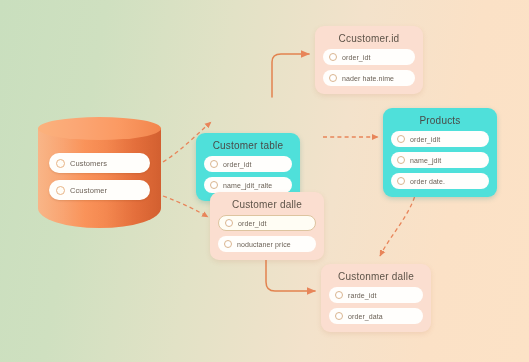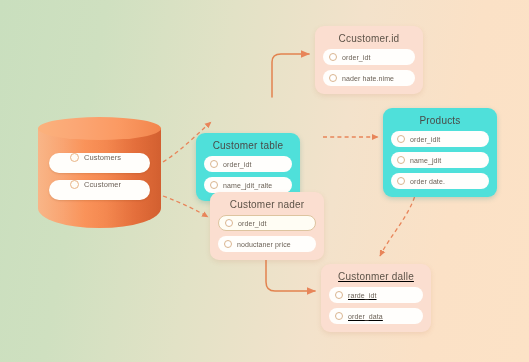--- a/index.html
+++ b/index.html
@@ -23,21 +23,21 @@
     background:linear-gradient(90deg,#fbb27d 0%,#fba775 30%,#fb9a63 65%,#f2854d 100%);
   }
   .cyl-shade{
     position:absolute;left:0;top:11px;width:123px;height:100px;
     border-radius:0 0 61px 61px/0 0 20px 20px;
     background:linear-gradient(90deg,rgba(255,255,255,.22) 0%,rgba(255,255,255,0) 38%,rgba(0,0,0,.10) 100%);
   }
   .cyl-rows{position:absolute;left:11px;top:36px;width:101px;}
   .cyl-pill{
     position:relative;height:20px;margin-bottom:7px;background:#fffefb;
-    border-radius:10px;display:flex;align-items:flex-start;padding-left:21px;
+    border-radius:10px;display:flex;align-items:center;padding-left:7px;
     box-shadow:0 1px 2px rgba(120,60,20,.18);
   }
   .cyl-pill .dot{width:7px;height:7px;border-radius:50%;border:1.3px solid #e8b487;background:#fffdf7;flex:0 0 auto;}
   .cyl-pill .txt{font-size:7.5px;color:#6d6258;margin-left:5px;letter-spacing:.1px;white-space:nowrap;}
 
   
   .box{position:absolute;border-radius:9px;padding:7px 8px 8px 8px;box-sizing:border-box;}
   .box.teal{background:#4fe0da;box-shadow:0 2px 5px rgba(40,140,140,.25);}
   .box.peach{background:#fbded0;box-shadow:0 2px 5px rgba(190,120,90,.16);}
   .box-title{font-size:10px;color:#5d5348;text-align:center;margin-bottom:5px;letter-spacing:.2px;white-space:nowrap;}
@@ -48,21 +48,21 @@
   }
   .field:last-child{margin-bottom:0;}
   .field .dot{width:6px;height:6px;border-radius:50%;border:1.2px solid #d9b58f;background:#fff;flex:0 0 auto;}
   .field .txt{font-size:7px;color:#6b6156;margin-left:5px;white-space:nowrap;letter-spacing:.1px;}
   .field.outlined{border:1px solid #ddc49f;background:#fffdf4;}
 
   #box-ccustomer{left:315px;top:26px;width:108px;}
   #box-customer-table{left:196px;top:97px;width:104px;margin-top:36px;}
   #box-products{left:383px;top:108px;width:114px;}
   #box-customer-dalle{left:210px;top:192px;width:114px;}
-  #box-customer-dalle2{left:321px;top:264px;width:110px;text-decoration:underline;}
+  #box-customer-dalle2{left:321px;top:264px;width:110px;}
 
   svg#wires{position:absolute;left:0;top:0;width:529px;height:362px;pointer-events:none;}
 </style>
 </head>
 <body>
 
 <div id="canvas">
 
   <svg id="wires" viewBox="0 0 529 362">
     <defs>
@@ -139,21 +139,21 @@
       <span class="dot"></span>
       <span class="txt">name_jdit</span>
     </div>
     <div class="field">
       <span class="dot"></span>
       <span class="txt">order date.</span>
     </div>
   </div>
 
   <div class="box peach" id="box-customer-dalle">
-    <div class="box-title">Customer nader</div>
+    <div class="box-title">Customer dalle</div>
     <div class="field outlined">
       <span class="dot"></span>
       <span class="txt">order_idt</span>
     </div>
     <div class="field">
       <span class="dot"></span>
       <span class="txt">noductaner price</span>
     </div>
   </div>
 

